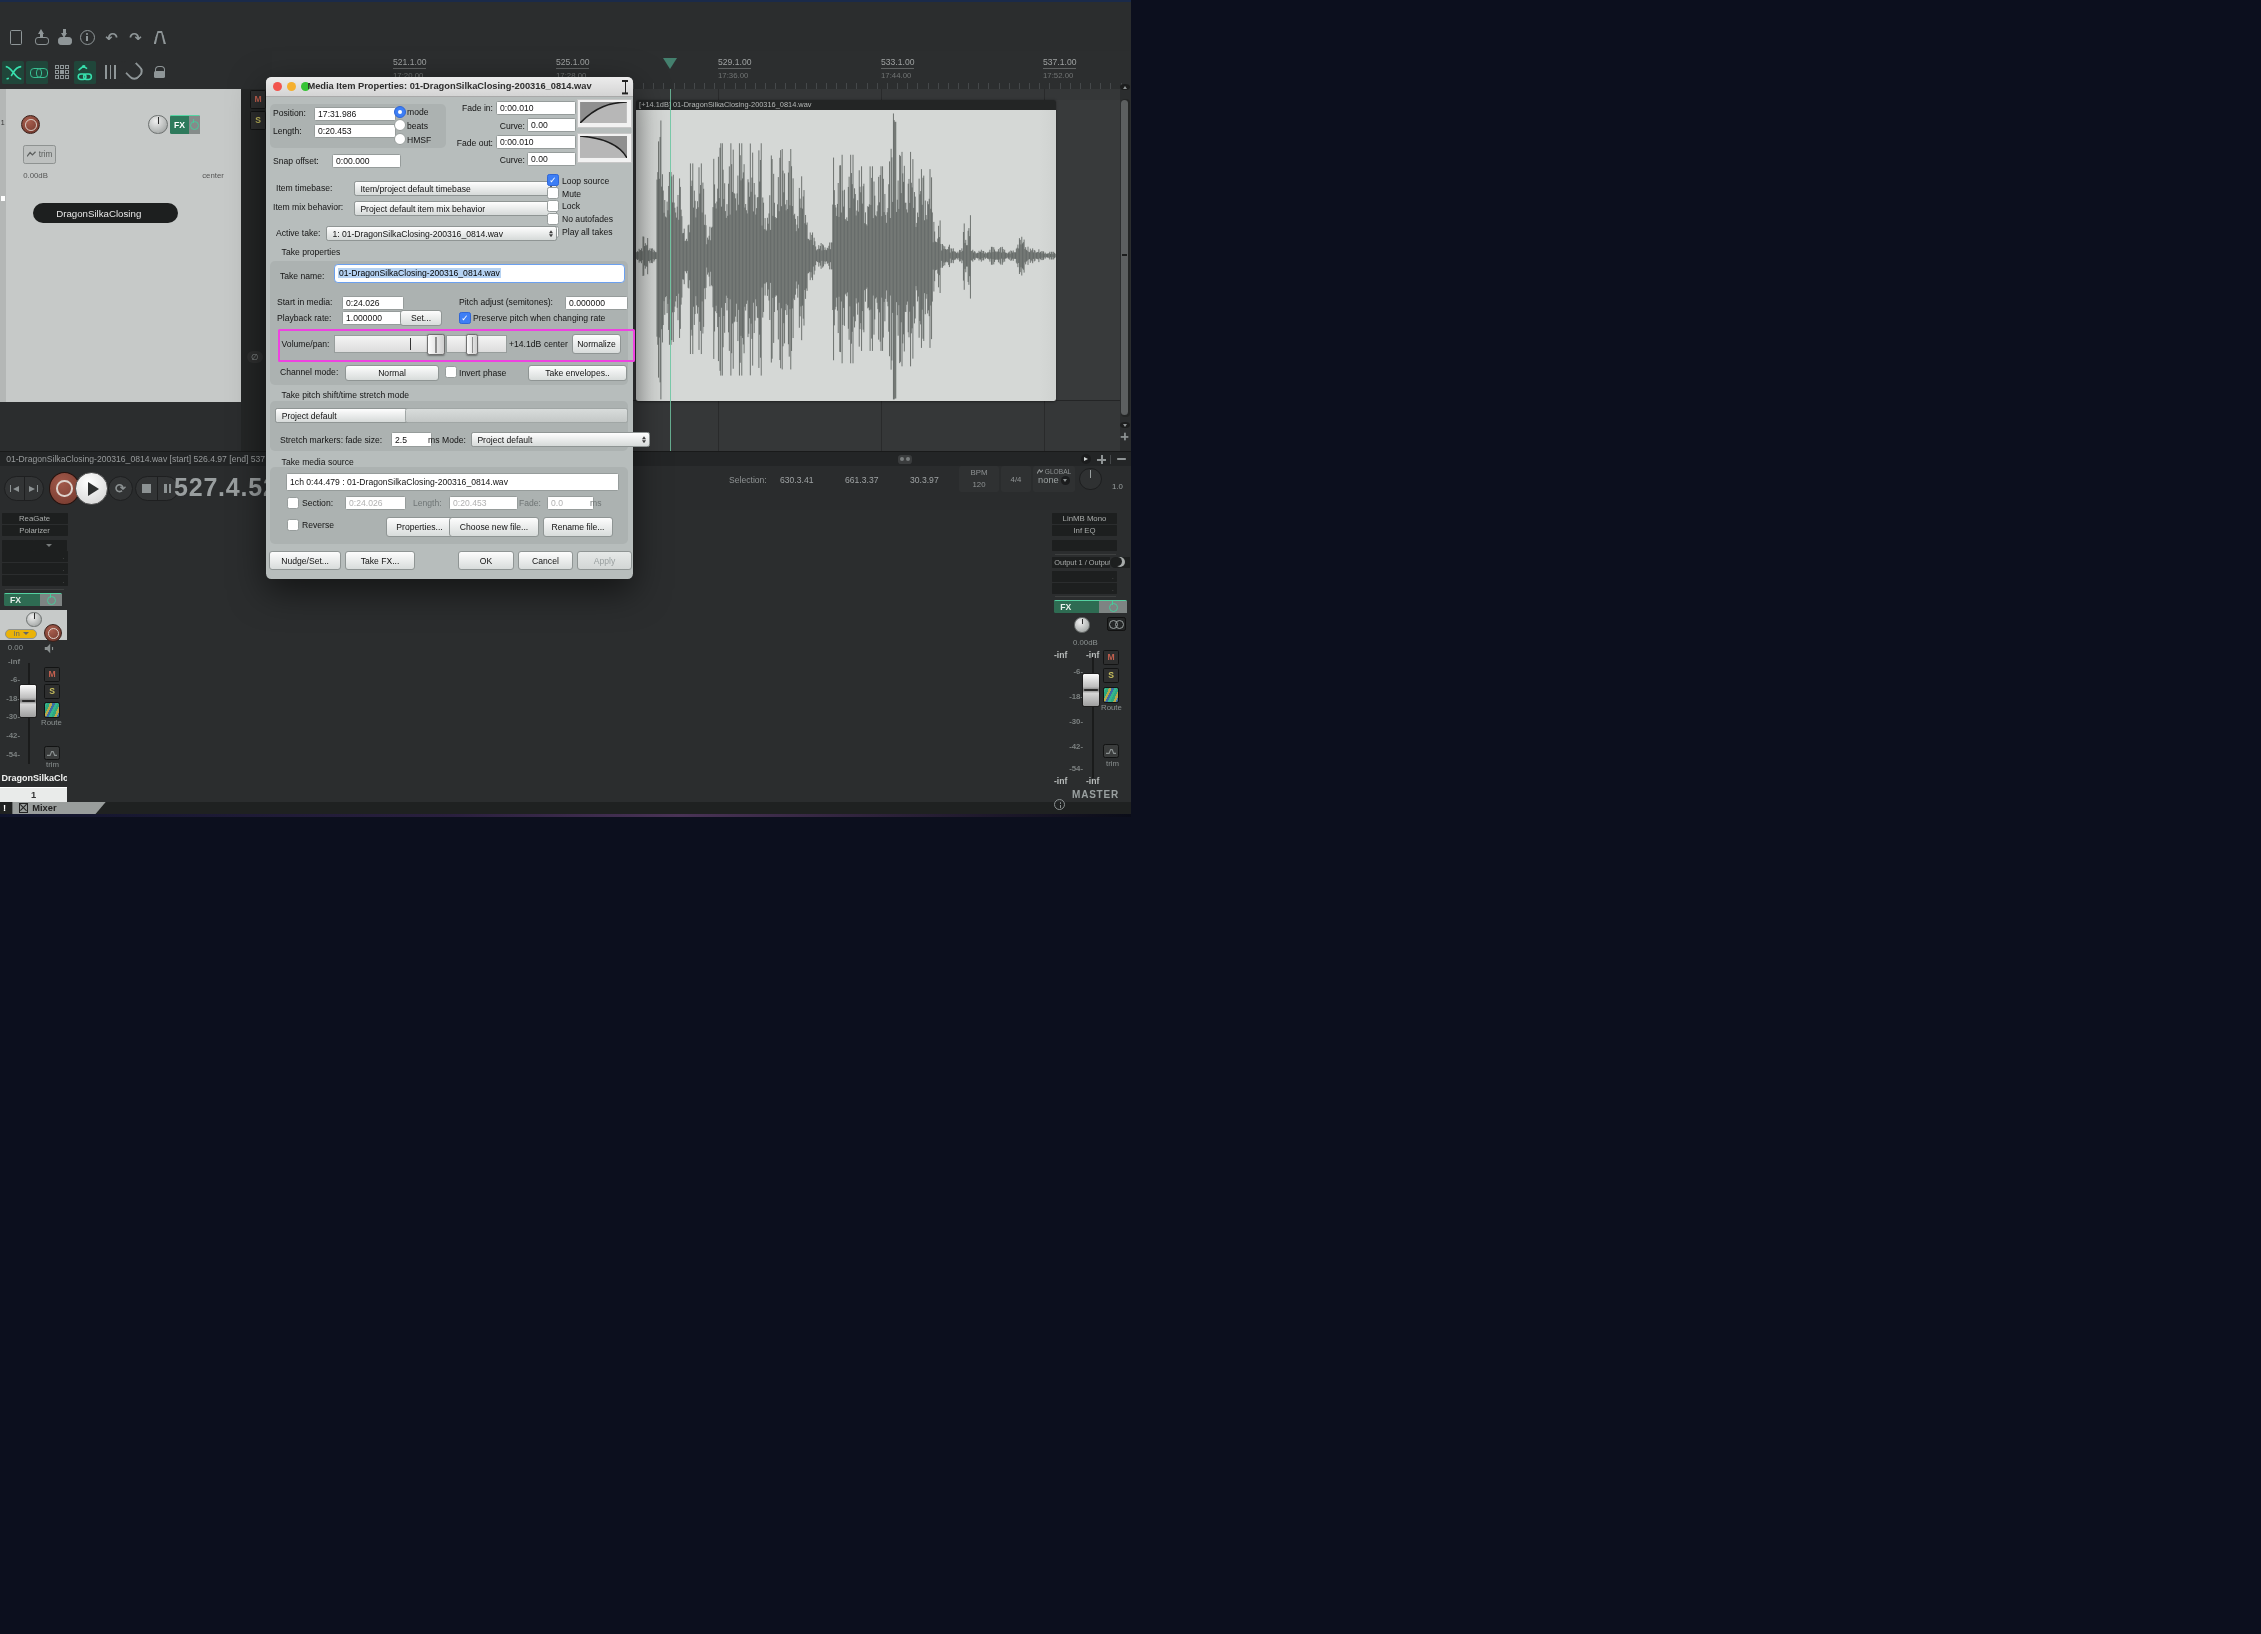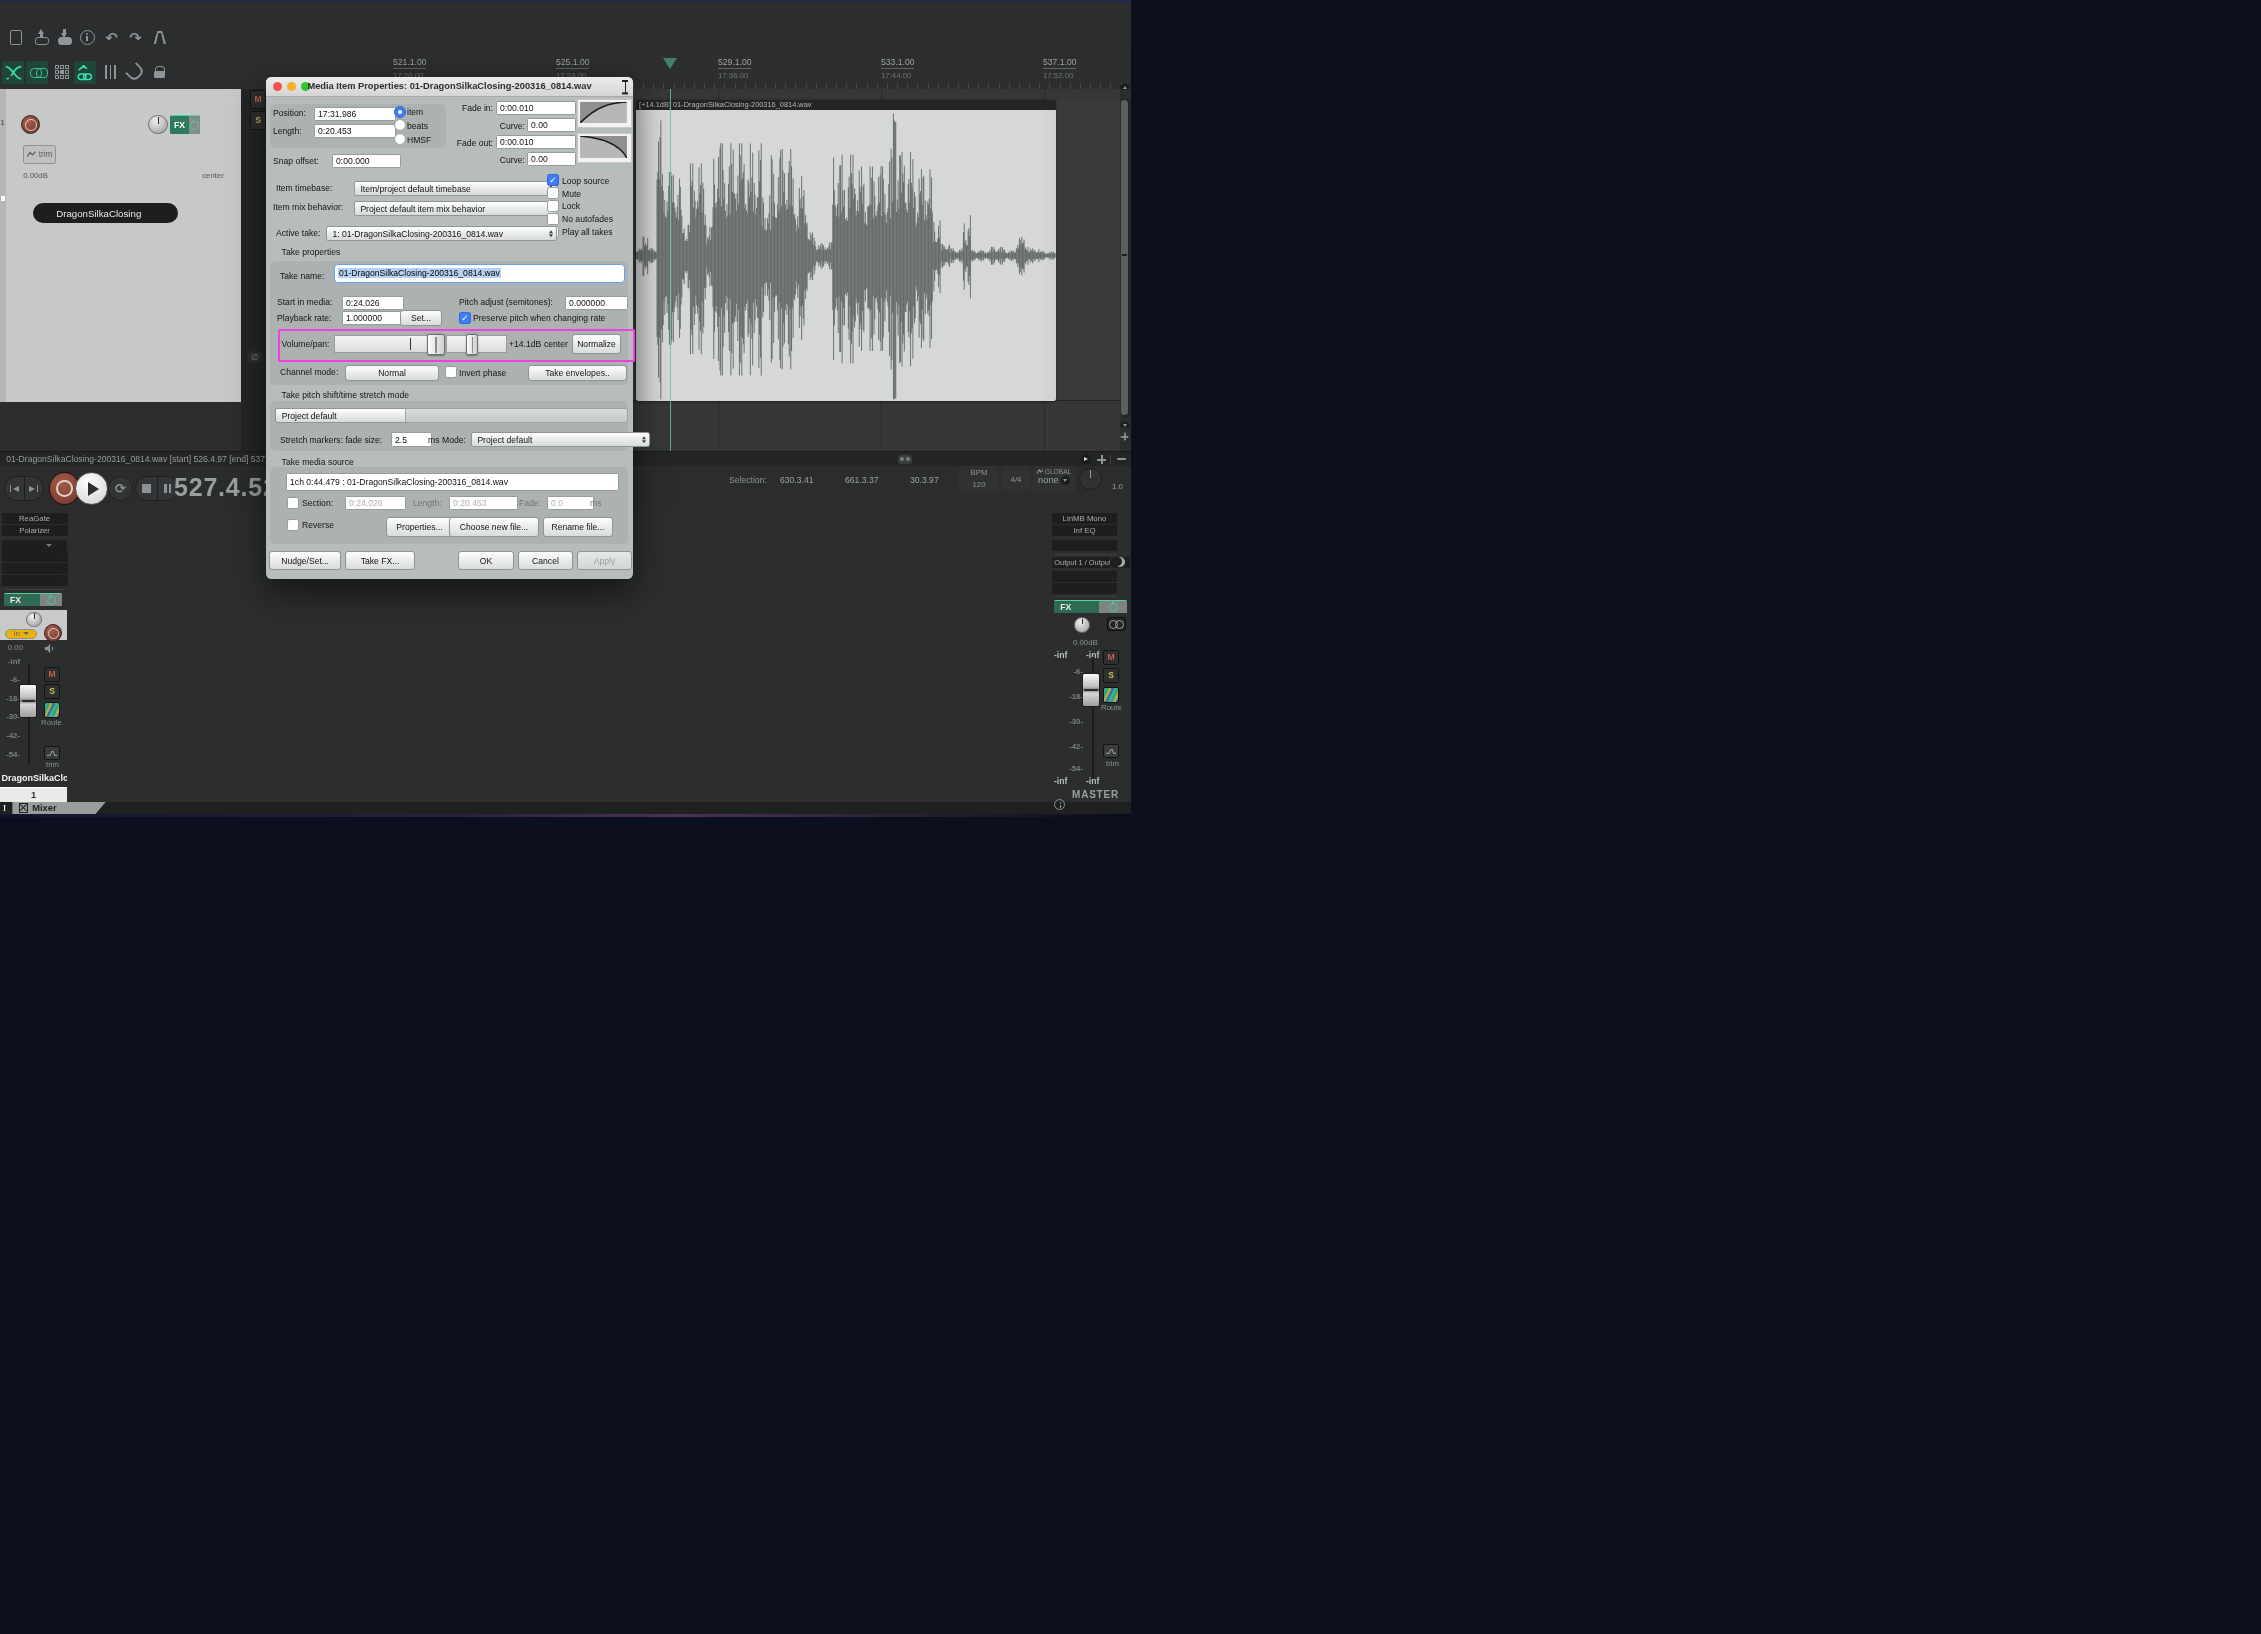--- a/index.html
+++ b/index.html
@@ -629,21 +629,21 @@
       <div id="dlg-title">Media Item Properties:  01-DragonSilkaClosing-200316_0814.wav</div>
     </div>
     <div class="ibeam" style="left:355px;top:3.1px"></div>
 
     <div class="grp" style="left:3.9px;top:27px;width:176px;height:44px"></div>
     <div class="lbl" style="left:7px;top:31px">Position:</div>
     <div class="fld" style="left:48px;top:29.5px;width:74px;height:12.4px">17:31.986</div>
     <div class="lbl" style="left:7px;top:49px">Length:</div>
     <div class="fld" style="left:48px;top:47px;width:74px;height:12.4px">0:20.453</div>
     <div class="rd on" style="left:128px;top:29px"></div>
-    <div class="lbl" style="left:141px;top:30px">item</div>
+    <div class="lbl" style="left:141px;top:30px">mode</div>
     <div class="rd" style="left:128px;top:42px"></div>
     <div class="lbl" style="left:141px;top:44px">beats</div>
     <div class="rd" style="left:128px;top:56px"></div>
     <div class="lbl" style="left:141px;top:58px">HMSF</div>
 
     <div class="lbl lblr" style="left:187px;top:26.4px;width:40px">Fade in:</div>
     <div class="fld" style="left:230px;top:24px;width:72px;height:12.4px">0:00.010</div>
     <div class="lbl lblr" style="left:219px;top:44px;width:40px">Curve:</div>
     <div class="fld" style="left:261px;top:41px;width:41px;height:12.4px">0.00</div>
     <div class="curvebox" style="left:311px;top:22px;width:50px;height:24px">

